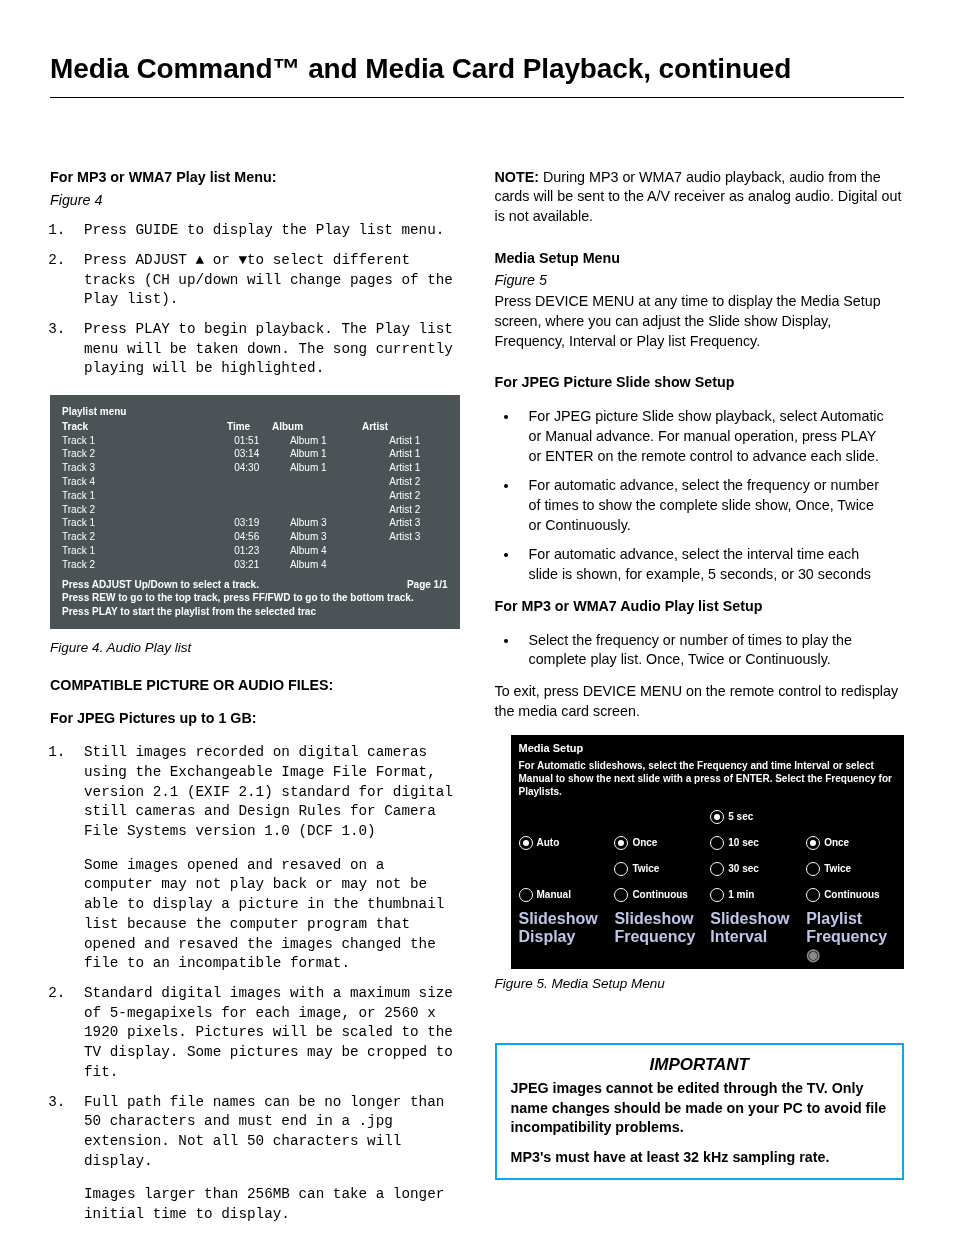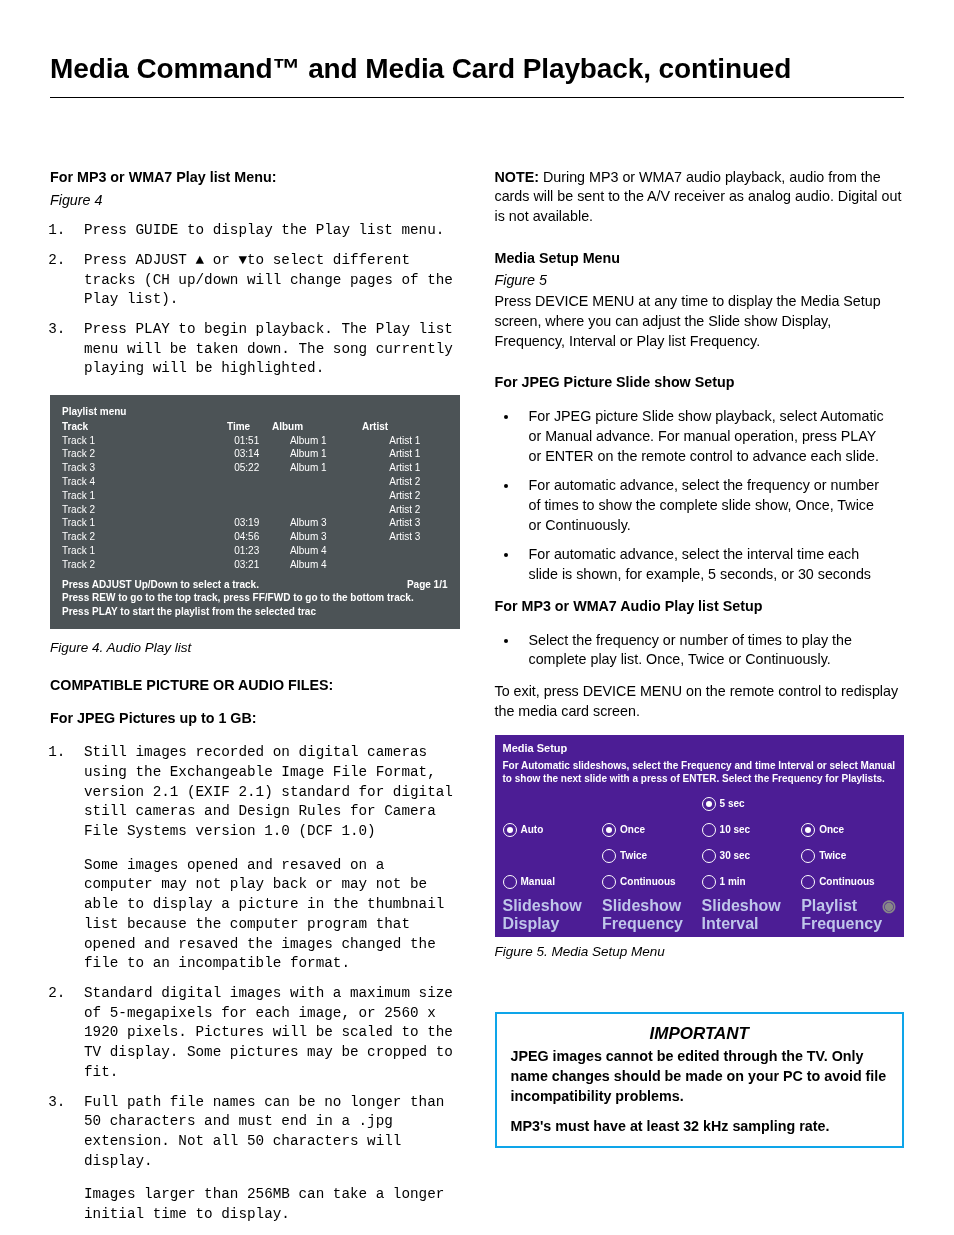--- a/index.html
+++ b/index.html
@@ -49,25 +49,25 @@
   .fig4 .row { display: flex; gap: 12px; }
   .fig4 .c-track { width: 165px; }
   .fig4 .c-time { width: 45px; }
   .fig4 .c-album { width: 90px; }
   .fig4 .c-artist { width: 60px; }
   .fig4 .foot { font-weight: bold; margin-top: 6px; display:flex; justify-content:space-between;}
   .fig4 .foot-sub { font-weight: bold; }
   .caption { font-style: italic; font-size: 13.5px; margin-bottom: 18px; }
 
   .fig5 {
-    background: #4c1d95;
+    background: #000000;
     color: #fff;
     font-size: 10px;
     padding: 6px 8px 4px 8px;
-    margin: 10px 0 6px 0;
+    margin: 10px 0 6px 16px;
   }
   .fig5 .title { font-weight: bold; font-size: 11px; margin-bottom: 2px; }
   .fig5 .desc { font-weight: bold; margin-bottom: 6px; line-height:1.3;}
   .fig5 .grid { display: flex; gap: 6px; }
   .fig5 .panel { flex: 1; display: flex; flex-direction: column; }
   .fig5 .opt { color:#fff; display:flex; align-items:center; gap:4px; font-weight:bold; min-height:26px;}
   .fig5 .radio {
     width: 12px; height: 12px; border: 1.5px solid #fff; border-radius: 50%;
     display: inline-flex; align-items:center; justify-content:center;
     flex-shrink:0;
@@ -123,21 +123,21 @@
             <span class="c-artist">Artist 1</span>
           </div>
           <div class="row">
             <span class="c-track">Track 2</span>
             <span class="c-time">03:14</span>
             <span class="c-album">Album 1</span>
             <span class="c-artist">Artist 1</span>
           </div>
           <div class="row">
             <span class="c-track">Track 3</span>
-            <span class="c-time">05:22</span>
+            <span class="c-time">04:30</span>
             <span class="c-album">Album 1</span>
             <span class="c-artist">Artist 1</span>
           </div>
           <div class="row">
             <span class="c-track">Track 4</span>
             <span class="c-time"></span>
             <span class="c-album"></span>
             <span class="c-artist">Artist 2</span>
           </div>
           <div class="row">
@@ -291,21 +291,21 @@
               <span>Once</span>
             </div>
           <div class="opt">
               <span class="radio"></span>
               <span>Twice</span>
             </div>
           <div class="opt">
               <span class="radio"></span>
               <span>Continuous</span>
             </div>
-          <div class="labelrow" style="display:flex; justify-content:space-between;">
+          <div class="labelrow" style="display:flex; justify-content:space-between;flex-direction:column;">
             <span>Playlist Frequency</span>
             <span style="color:#888;">◉</span>
           </div>
         </div>
       </div>
     </div>
     <p class="caption">Figure 5.  Media Setup Menu</p>
 
     <div class="important-box">
       <div class="hd">IMPORTANT</div>

